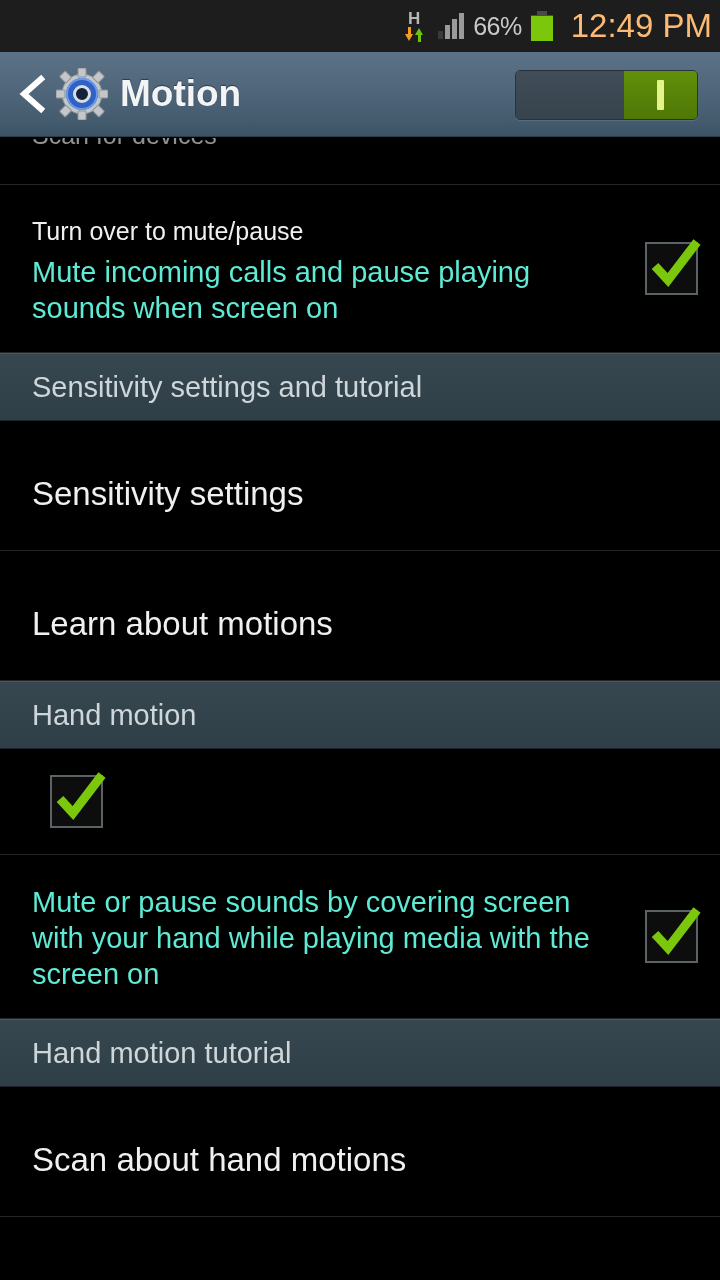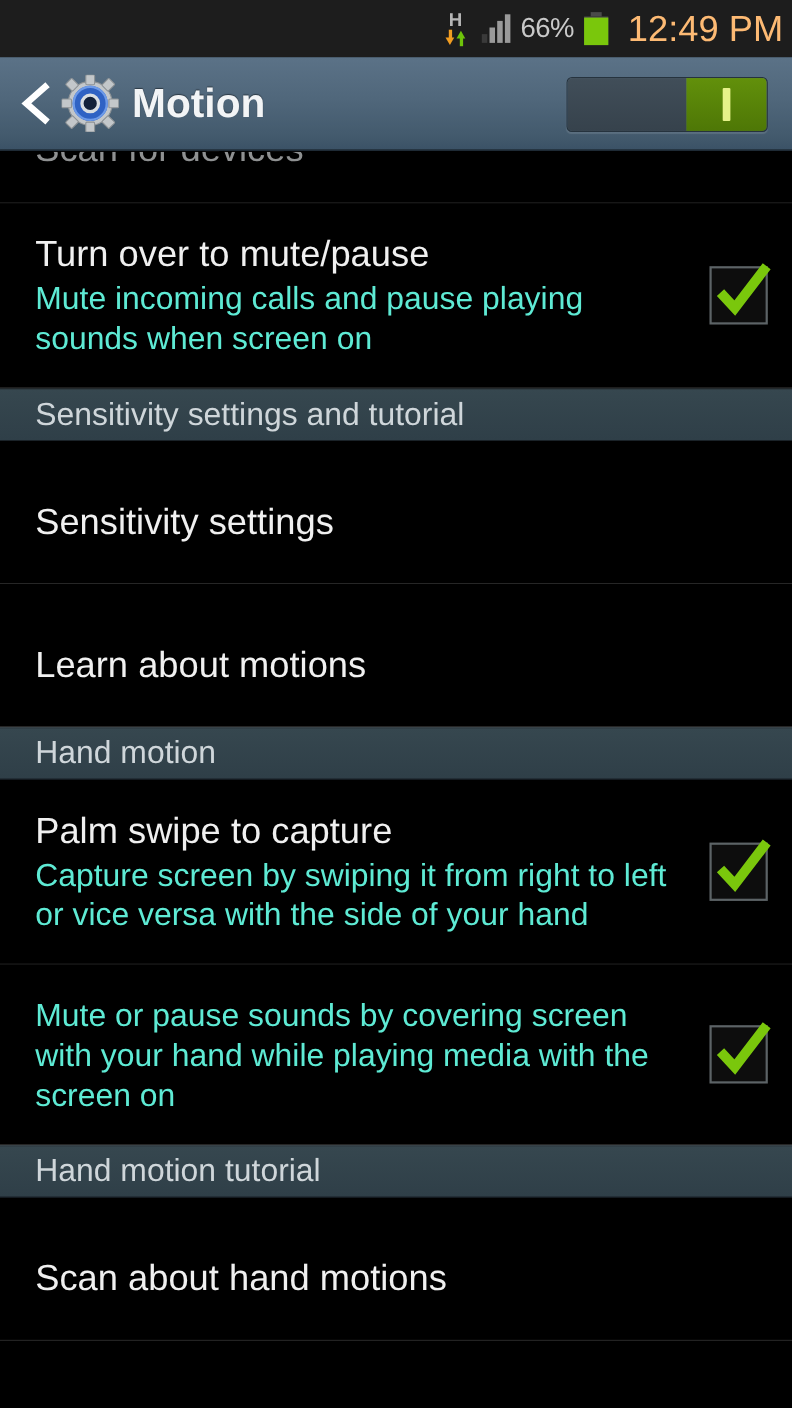--- a/index.html
+++ b/index.html
@@ -72,35 +72,35 @@
   .tog-on{ flex:1; background:linear-gradient(to bottom,#62900b,#4e7706);
            display:flex; align-items:center; justify-content:center; }
   .tog-mark{ width:7px; height:30px; background:#e6f28a; border-radius:1px; }
 
   
   .list{ position:absolute; top:138px; left:0; right:0; bottom:0; background:#000; overflow:hidden; }
 
   .row{ position:relative; background:#000; display:flex; align-items:center;
         border-bottom:1px solid #262626; padding:16px 22px 0 32px; }
   .row .texts{ flex:1 1 auto; min-width:0; }
-  .row-title{ font-size:33px; color:#f0f0f0; line-height:40px; letter-spacing:0px; }
+  .row-title{ font-size:25px; color:#f0f0f0; line-height:40px; letter-spacing:0px; }
   .row-sub{ font-size:29px; color:#5eead4; line-height:36px; margin-top:3px; }
 
   .row-clipped{ height:47px; overflow:hidden; border-bottom:1px solid #262626; padding:0 22px 0 32px; position:relative;}
   .row-clipped .row-title{ position:absolute; top:-23px; left:32px; color:#8f9192; }
 
   .checkbox{
     flex:0 0 auto; width:53px; height:53px; margin-left:18px;
     background:#0d0d0d; border:2px solid #5c6366; position:relative;
   }
   .checkbox svg{ position:absolute; left:-4px; top:-10px; }
 
   .section-head{
     background:linear-gradient(to bottom,#36474f 0%,#2f3f48 100%);
-    height:48px; display:flex; align-items:center; padding-left:32px;
+    height:68px; display:flex; align-items:center; padding-left:32px;
     border-top:1px solid #47585f; border-bottom:1px solid #1a2228;
   }
   .section-head .sh-text{ font-size:29px; color:#cfd6da; letter-spacing:0px; }
 
   .row-simple{ height:130px; }
   .row-simple .row-title{ font-size:33px; }
 </style>
 </head>
 <body>
 
@@ -199,24 +199,20 @@
       </div>
       <div class="row row-simple">
         <div class="texts">
           <div class="row-title">Learn about motions</div>
         </div>
       </div>
       <div class="section-head">
         <div class="sh-text">Hand motion</div>
       </div>
       <div class="row" style="padding: 26px 22px 26px 32px;">
-        <div class="texts">
-          <div class="row-title">Palm swipe to capture</div>
-          <div class="row-sub">Capture screen by swiping it from right to left or vice versa with the side of your hand</div>
-        </div>
         <div class="checkbox">
           <svg width="62" height="62" viewBox="0 0 62 62">
             <polyline points="12,32 25,46 54,8" fill="none" stroke="#7ac70c" stroke-width="9" stroke-linecap="butt" stroke-linejoin="miter"></polyline>
           </svg>
         </div>
       </div>
       <div class="row" style="padding: 26px 22px 26px 32px;">
         <div class="texts">
           <div class="row-sub">Mute or pause sounds by covering screen with your hand while playing media with the screen on</div>
         </div>

